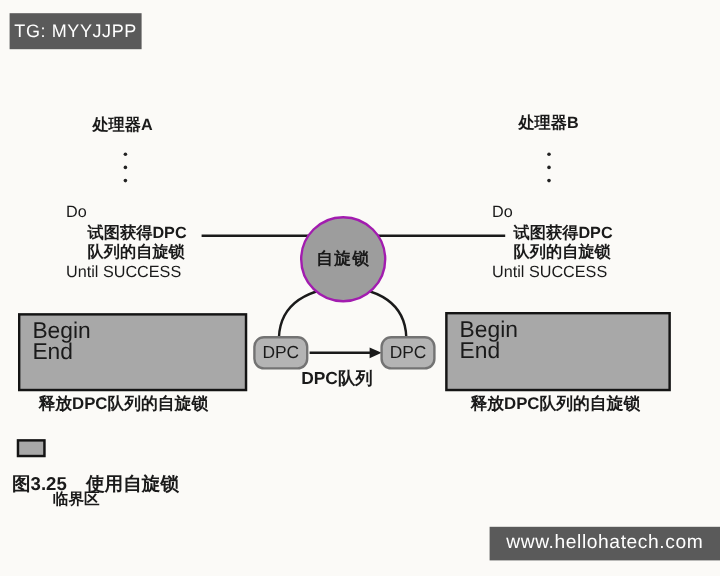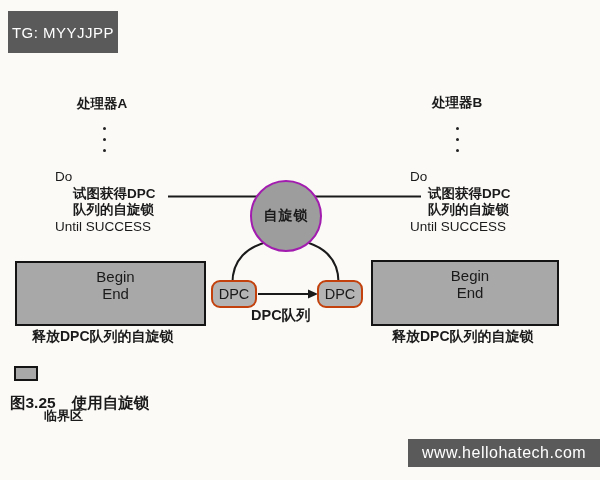--- a/index.html
+++ b/index.html
@@ -11,21 +11,21 @@
     color:#1a1a1a;
     overflow:hidden;
   }
   .abs{position:absolute;}
   
   .badge{
     background:#5a5a5a;color:#fff;
     display:flex;align-items:center;justify-content:center;
     letter-spacing:.5px;
   }
-  .badge.top{left:8px;top:11px;width:110px;height:42px;font-size:15px;text-align:right;}
+  .badge.top{left:8px;top:11px;width:110px;height:30px;font-size:15px;text-align:right;}
   .badge.bottom{left:408px;top:439px;width:192px;height:28px;font-size:16px;}
   
   .proc-title{font-size:13.5px;font-weight:bold;}
   
   .vdots{display:flex;flex-direction:column;align-items:center;gap:8px;}
   .vdots i{width:3px;height:3px;background:#222;border-radius:50%;display:block;}
   
   .do-block{font-size:13.5px;line-height:16.5px;white-space:nowrap;}
   .do-block .cn{padding-left:18px;font-weight:bold;}
   
@@ -34,33 +34,33 @@
   .spinlock{
     left:250px;top:180px;width:68px;height:68px;
     background:#9d9d9d;border:2px solid #a21caf;border-radius:50%;
     display:flex;align-items:center;justify-content:center;
     font-size:14px;font-weight:bold;letter-spacing:1px;
     z-index:2;
   }
   
   .dpc-node{
     width:42px;height:24px;top:280px;
-    background:#b4b4b4;border:2px solid #c2410c;border-radius:9px;
+    background:#b4b4b4;border:2px solid #737373;border-radius:9px;
     display:flex;align-items:center;justify-content:center;
     font-size:14.5px;z-index:2;
   }
   .dpc-node.left{left:211px;}
   .dpc-node.right{left:317px;}
   .dpc-queue-label{left:251px;top:306px;font-size:14.5px;font-weight:bold;}
   
   .crit-box{
     background:#a8a8a8;border:2px solid #141414;
-    font-size:15px;line-height:17px;
+    font-size:19px;line-height:17px;
     padding:5px 0 0 10px;box-sizing:border-box;
-    z-index:2;white-space:nowrap;text-align:center;
+    z-index:2;white-space:nowrap;
   }
   .crit-box .cn{padding-left:14px;font-weight:bold;}
   .crit-box.left{left:15px;top:261px;width:191px;height:65px;}
   .crit-box.right{left:371px;top:260px;width:188px;height:66px;}
   .release-label{font-size:14px;font-weight:bold;}
   
   .legend-swatch{
     left:14px;top:366px;width:20px;height:11px;
     background:#a8a8a8;border:2px solid #141414;
   }

